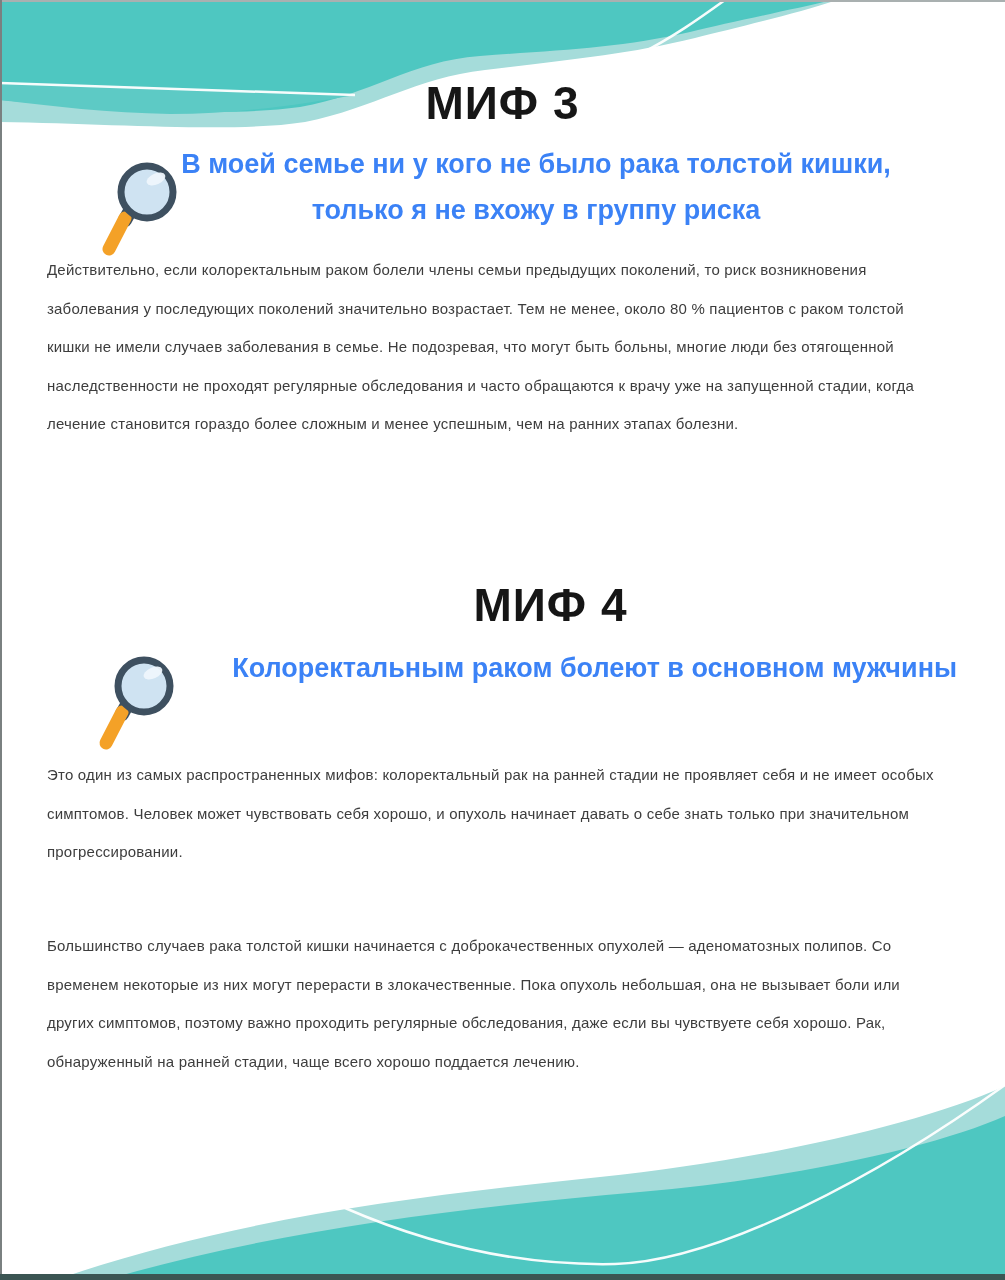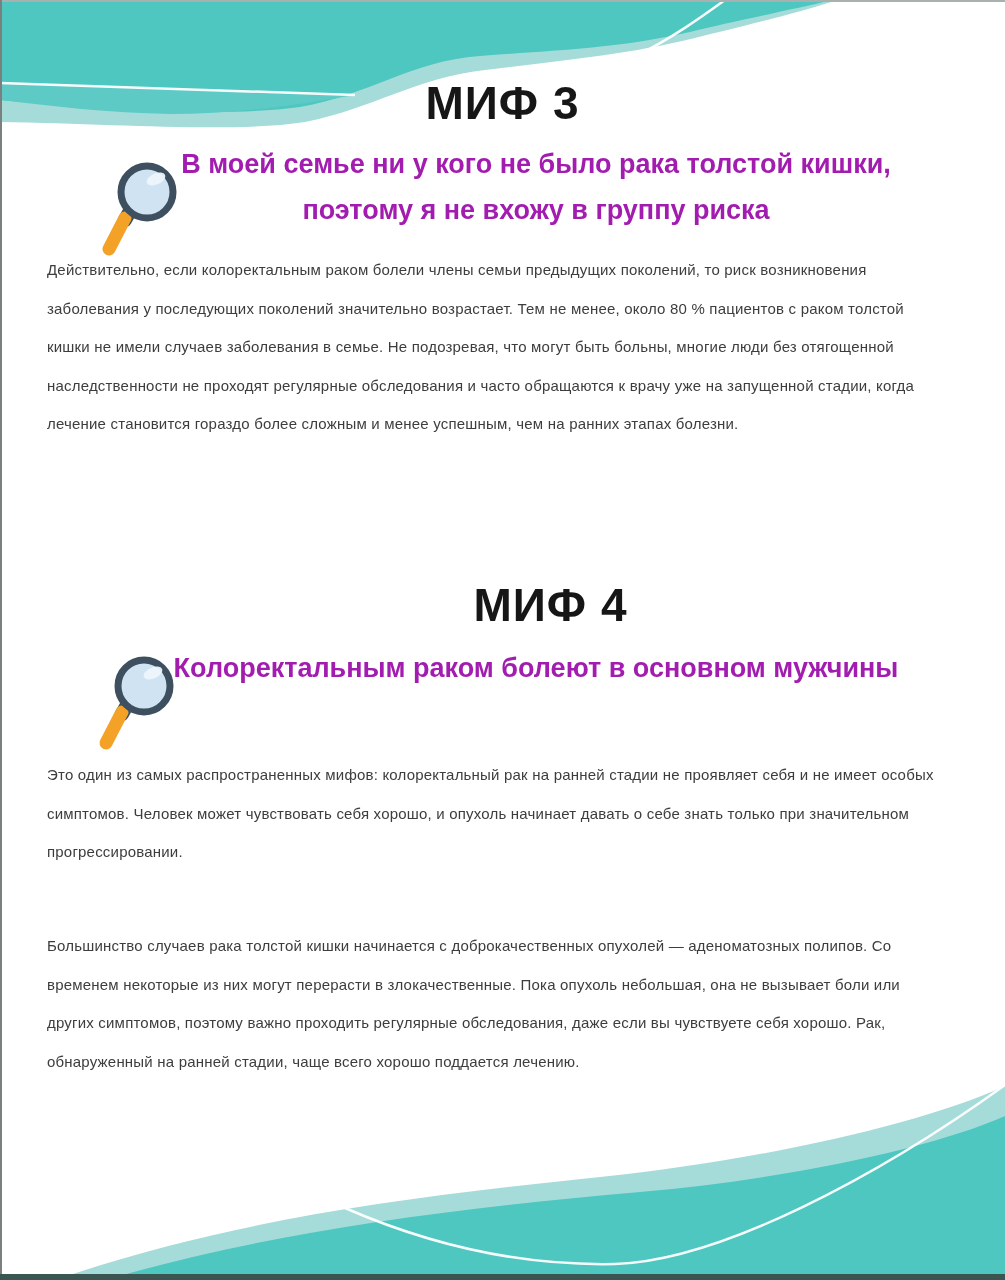--- a/index.html
+++ b/index.html
@@ -24,25 +24,25 @@
     font-size:46px;font-weight:800;letter-spacing:1px;
     color:#161616;
     margin:0;
   }
   .heading-3{top:76px;}
   .heading-4{top:578px;padding-left:48px;}
   .subtitle{
     position:absolute;left:115px;right:48px;
     text-align:center;
     font-size:27px;font-weight:700;
-    color:#a21caf;
+    color:#3b82f6;
     line-height:46px;
   }
   .subtitle-3{top:141px;}
-  .subtitle-4{top:648px;line-height:40px;}
+  .subtitle-4{top:648px;line-height:40px;text-align:right;}
   .magnifier{position:absolute;width:92px;height:102px;}
   .magnifier-1{left:95px;top:158px;}
   .magnifier-2{left:92px;top:652px;}
   .body-paragraph{
     position:absolute;left:47px;width:897px;
     font-size:15px;line-height:38.6px;
     color:#3d3d3d;
     letter-spacing:0.2px;
     margin:0;
   }
@@ -67,21 +67,21 @@
 
   <svg class="magnifier magnifier-1" viewBox="0 0 92 102" aria-hidden="true">
     <line x1="35" y1="53" x2="30" y2="62" stroke="#3e5060" stroke-width="14" stroke-linecap="round"></line>
     <line x1="30" y1="60" x2="14" y2="91" stroke="#f4a127" stroke-width="13" stroke-linecap="round"></line>
     <circle cx="52" cy="34" r="26" fill="#cfe3f2" stroke="#3e5060" stroke-width="7"></circle>
     <ellipse cx="61" cy="21" rx="10" ry="5.5" fill="#eef6fc" opacity="0.95" transform="rotate(-24 61 21)"></ellipse>
   </svg>
 
   <div class="subtitle subtitle-3">
     <div>В моей семье ни у кого не было рака толстой кишки,</div>
-    <div>поэтому я не вхожу в группу риска</div>
+    <div>только я не вхожу в группу риска</div>
   </div>
 
   <p class="body-paragraph para-1">Действительно, если колоректальным раком болели члены семьи предыдущих поколений, то риск возникновения заболевания у последующих поколений значительно возрастает. Тем не менее, около 80 % пациентов с раком толстой кишки не имели случаев заболевания в семье. Не подозревая, что могут быть больны, многие люди без отягощенной наследственности не проходят регулярные обследования и часто обращаются к врачу уже на запущенной стадии, когда лечение становится гораздо более сложным и менее успешным, чем на ранних этапах болезни.</p>
 
   <h1 class="myth-heading heading-4">МИФ 4</h1>
 
   <svg class="magnifier magnifier-2" viewBox="0 0 92 102" aria-hidden="true">
     <line x1="35" y1="53" x2="30" y2="62" stroke="#3e5060" stroke-width="14" stroke-linecap="round"></line>
     <line x1="30" y1="60" x2="14" y2="91" stroke="#f4a127" stroke-width="13" stroke-linecap="round"></line>
     <circle cx="52" cy="34" r="26" fill="#cfe3f2" stroke="#3e5060" stroke-width="7"></circle>

